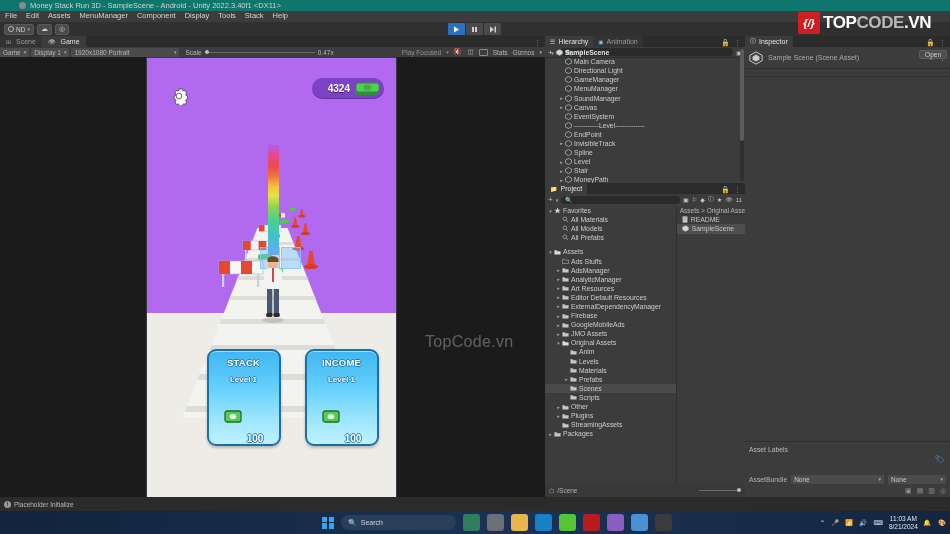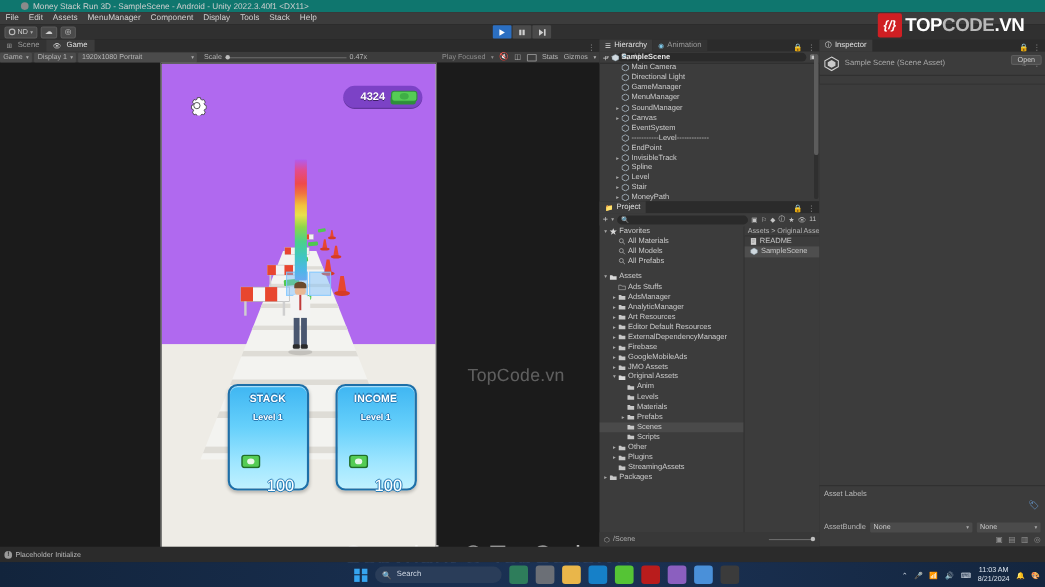--- a/index.html
+++ b/index.html
@@ -144,21 +144,21 @@
     font-size:9.5px; font-weight:bold; color:#fff; letter-spacing:.2px;
     text-shadow: -1px 0 #2b7fb8, 1px 0 #2b7fb8, 0 -1px #2b7fb8, 0 1px #2b7fb8;
   }
   .ucard .cart { margin-top:4px; }
   .ucard .clevel {
     margin-top:3px; font-size:8px; font-weight:bold; color:#fff;
     text-shadow: -1px 0 #2b7fb8, 1px 0 #2b7fb8, 0 -1px #2b7fb8, 0 1px #2b7fb8;
   }
   .ucard .cprice { margin-top:4px; display:flex; align-items:center; gap:5px; }
   .ucard .cprice .pval {
-    font-size:15px; font-weight:normal; color:#fff;
+    font-size:10px; font-weight:bold; color:#fff;
     text-shadow: -1px 0 #2b7fb8, 1px 0 #2b7fb8, 0 -1px #2b7fb8, 0 1px #2b7fb8;
     margin-top: 45px;
   }
   .panel-head {
     height:11px; background:#2b2b2b; display:flex; align-items:flex-end;
   }
   .ptab {
     height:11px; padding:0 5px; display:flex;align-items:center;gap:3px;
     font-size:7px; color:#9a9a9a; background:#333;
   }

